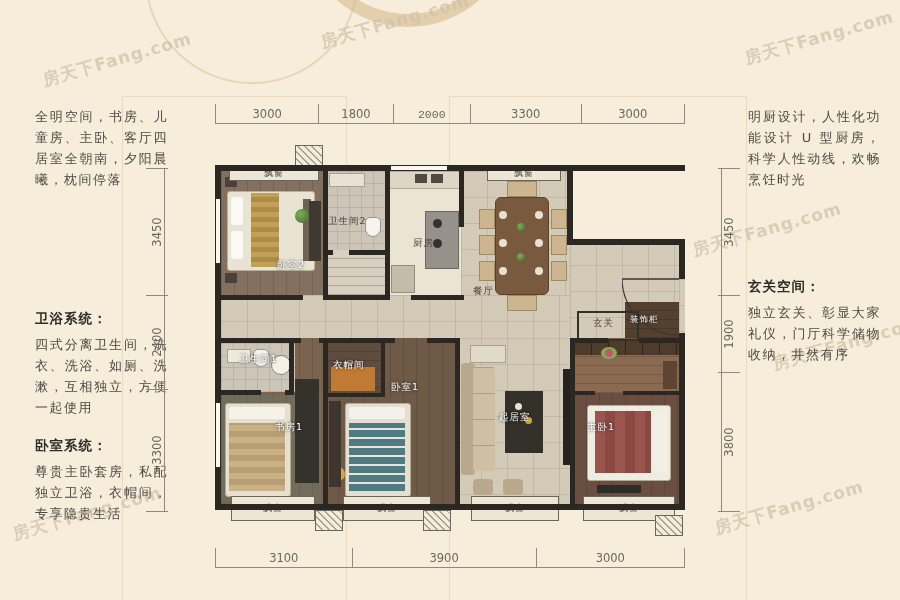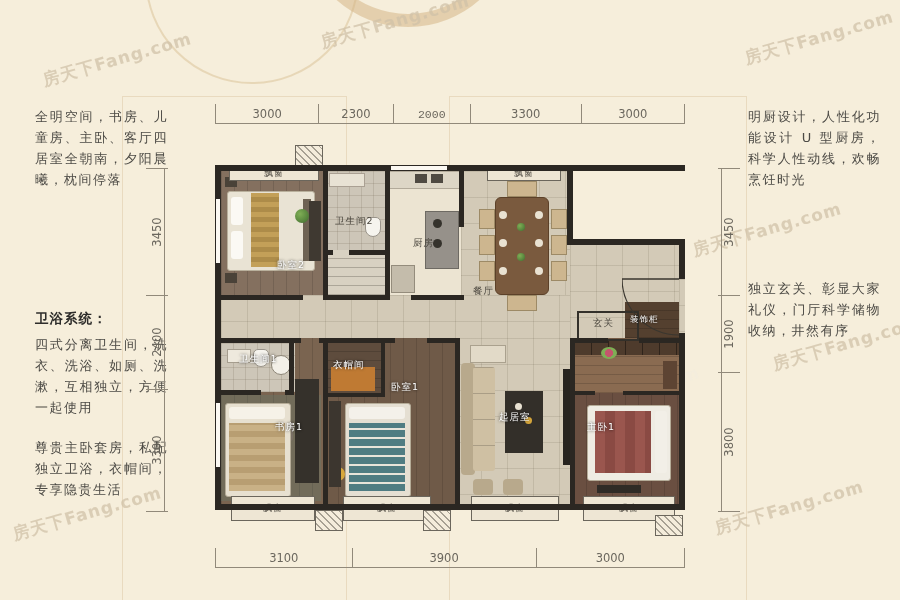--- a/index.html
+++ b/index.html
@@ -70,36 +70,38 @@
 <div class="wm" style="left:712px;top:496px;">房天下Fang.com</div>
 
 <div class="panel" style="left:35px;top:106px;">
   <p>全明空间，书房、儿童房、主卧、客厅四居室全朝南，夕阳晨曦，枕间停落</p>
 </div>
 <div class="panel" style="left:35px;top:286px;margin-top:24px;">
   <h3>卫浴系统：</h3>
   <p>四式分离卫生间，洗衣、洗浴、如厕、洗漱，互相独立，方便一起使用</p>
 </div>
 <div class="panel" style="left:35px;top:437px;">
+  <h3>卧室系统：</h3>
   <p>尊贵主卧套房，私配独立卫浴，衣帽间，专享隐贵生活</p>
 </div>
 
 <div class="panel" style="left:748px;top:106px;">
   <p>明厨设计，人性化功能设计 U 型厨房，科学人性动线，欢畅烹饪时光</p>
 </div>
 <div class="panel" style="left:748px;top:278px;">
+  <h3>玄关空间：</h3>
   <p>独立玄关、彰显大家礼仪，门厅科学储物收纳，井然有序</p>
 </div>
 
 <div id="dim-top" class="dims h" style="left:215px;top:104px;width:470px;height:20px;">
     <div class="seg" style="flex-grow: 3000;">
       <span class="dimlabel">3000</span>
     </div>
     <div class="seg" style="flex-grow: 1800;">
-      <span class="dimlabel">2300</span>
+      <span class="dimlabel">1800</span>
     </div>
     <div class="seg" style="flex-grow: 2000; font-family: Liberation Mono, monospace;">
       <span class="dimlabel">2000</span>
     </div>
     <div class="seg" style="flex-grow: 3300;">
       <span class="dimlabel">3300</span>
     </div>
     <div class="seg" style="flex-grow: 3000;">
       <span class="dimlabel">3000</span>
     </div>
@@ -297,21 +299,21 @@
   <div class="a" style="left:1px;top:34px;width:4px;height:64px;background:#fbf8f2;"></div>
   <div class="a" style="left:1px;top:238px;width:4px;height:64px;background:#fbf8f2;"></div>
 
   <div class="a tile" style="left:464px;top:114px;width:6px;height:54px;"></div>
   <svg class="a" style="left:407px;top:112px;" width="58" height="60" viewBox="0 0 58 60">
     <path d="M0 2 L57 2" stroke="#3a362f" stroke-width="1.6" fill="none"></path>
     <path d="M0 2 A57 57 0 0 0 57 58" stroke="#3a362f" stroke-width="1.2" fill="none"></path>
   </svg>
 
   <span class="rl" style="left:62px;top:94px;">卧室2</span>
-  <span class="rl dark" style="left:120px;top:50px;">卫生间2</span>
+  <span class="rl dark" style="left:113px;top:50px;">卫生间2</span>
   <span class="rl dark" style="left:198px;top:72px;">厨房</span>
   <span class="rl dark" style="left:258px;top:120px;">餐厅</span>
   <span class="rl dark" style="left:378px;top:152px;">玄关</span>
   <span class="rl" style="left:415px;top:149px;font-size:8.5px;">装饰柜</span>
   <span class="rl" style="left:24px;top:188px;">卫生间1</span>
   <span class="rl" style="left:118px;top:194px;">衣帽间</span>
   <span class="rl" style="left:176px;top:216px;">卧室1</span>
   <span class="rl" style="left:60px;top:256px;">书房1</span>
   <span class="rl" style="left:284px;top:246px;">起居室</span>
   <span class="rl" style="left:372px;top:256px;">主卧1</span>

